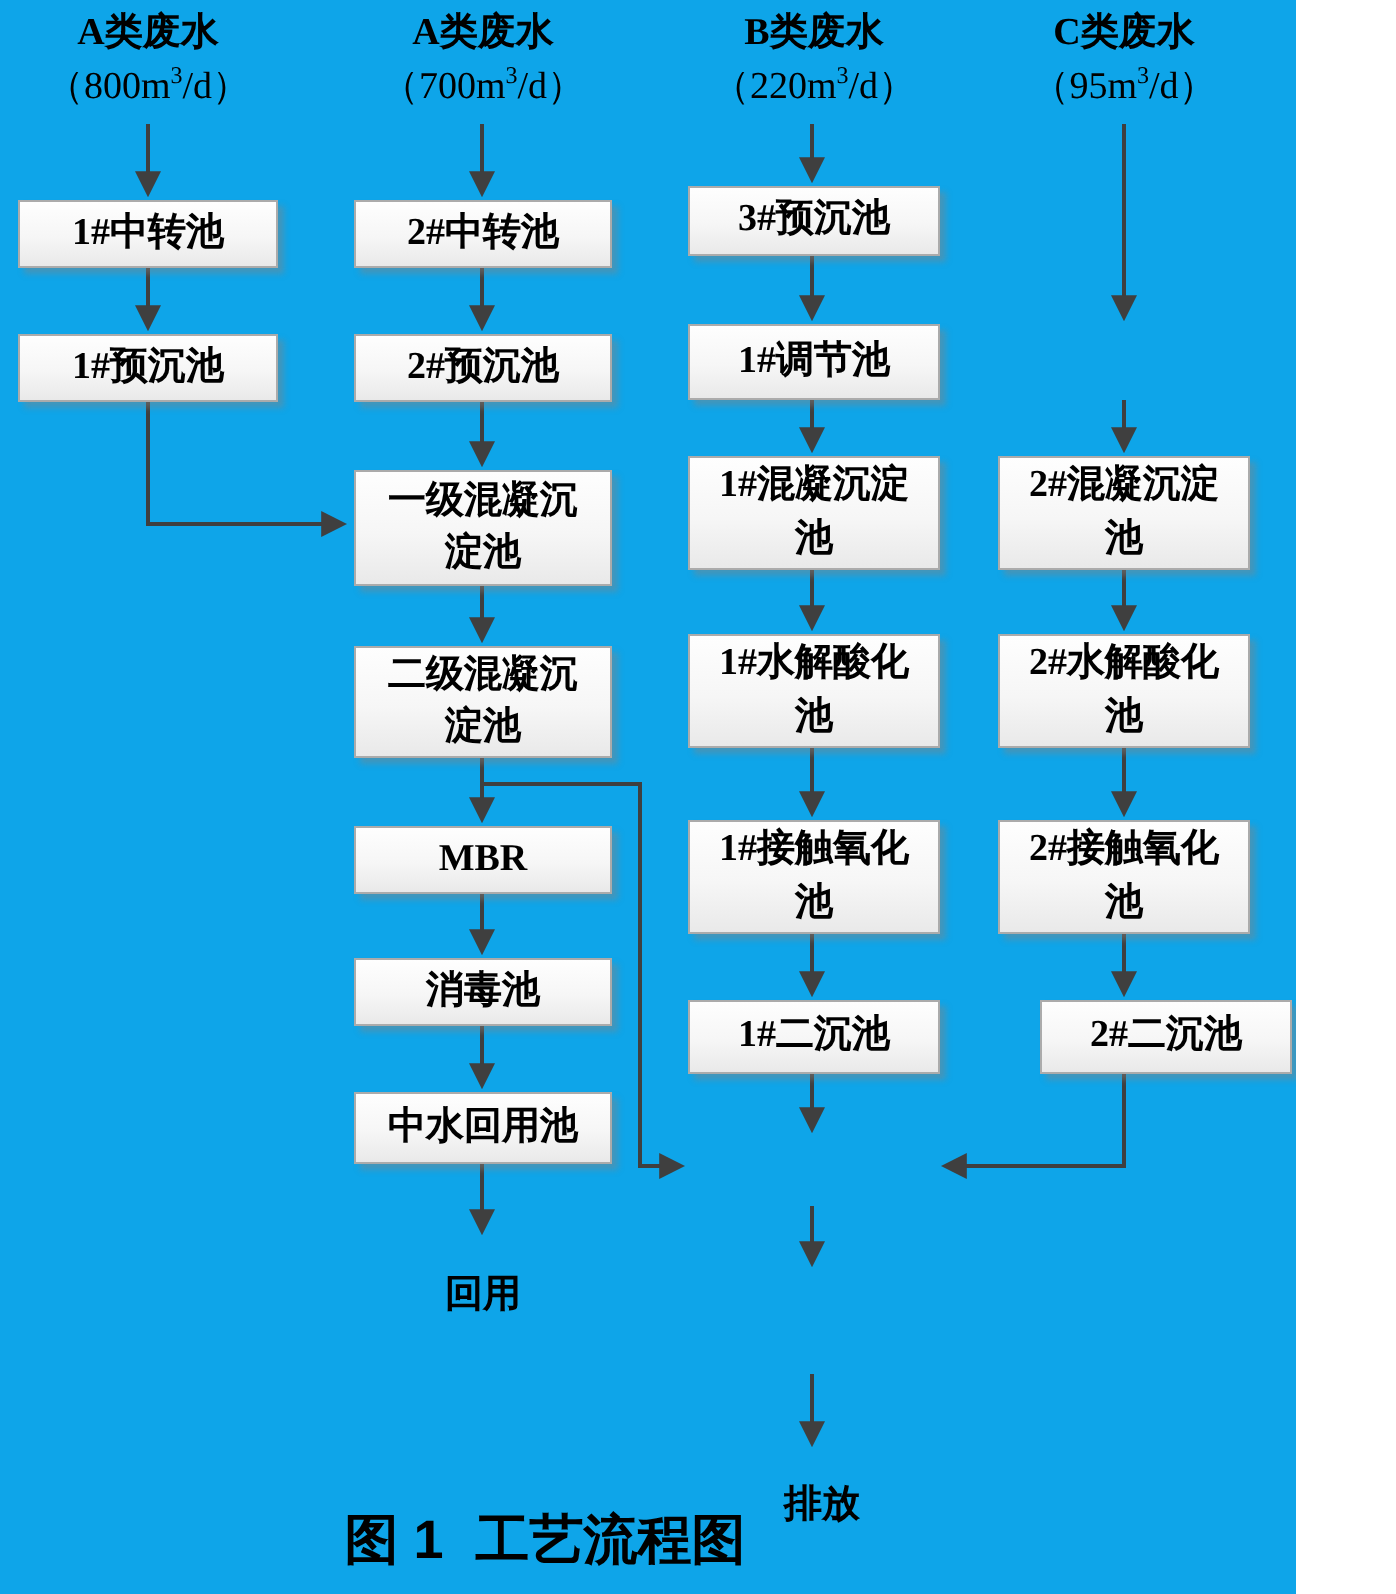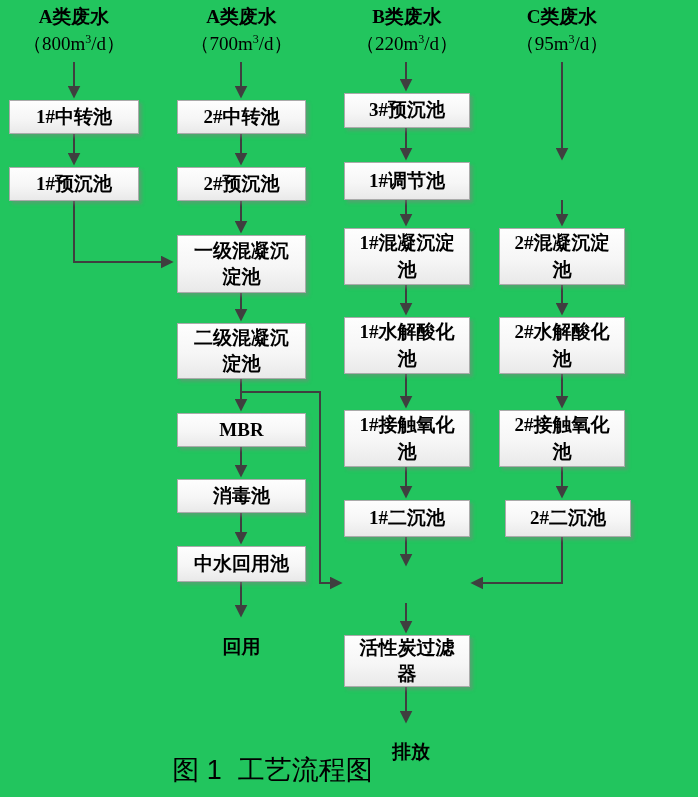--- a/index.html
+++ b/index.html
@@ -1,31 +1,31 @@
 <!DOCTYPE html>
 <html><head>
 <meta charset="utf-8">
 <style>
   html,body{margin:0;padding:0;background:#ffffff;}
-  .canvas{position:relative;width:698px;height:797px;background:#22c55e;overflow:hidden;
+  .canvas{position:relative;width:648px;height:797px;background:#0ea5e9;overflow:hidden;
           font-family:"Liberation Serif","DejaVu Serif",serif;color:#000;}
   .arrows{position:absolute;left:0;top:0;z-index:1;}
   .node{position:absolute;z-index:2;box-sizing:border-box;
         border:1px solid #ababab;
         background:linear-gradient(180deg,#fefefe 0%,#f6f6f6 55%,#e9e9e9 100%);
         box-shadow:3px 3px 3px rgba(130,130,130,0.45);
         display:flex;align-items:center;justify-content:center;
         text-align:center;white-space:pre-line;
         font-size:19px;font-weight:600;line-height:1.38;}
   .stream{position:absolute;z-index:2;text-align:center;font-size:19px;line-height:27px;font-weight:600;}
   .stream .flow{font-weight:500;}
   .stream sup{font-size:12px;line-height:0;}
   .terminal{position:absolute;z-index:2;text-align:center;font-size:19px;font-weight:600;margin-top:10px;}
   .caption{position:absolute;z-index:2;left:0;top:752px;width:545px;text-align:center;
-           font-size:27px;font-weight:normal;
+           font-size:27px;font-weight:bold;
            font-family:"Liberation Sans","DejaVu Sans",sans-serif;}
   .cap-title{margin-left:16px;}
 </style>
 </head>
 <body>
 
 <div class="canvas">
 
   <svg class="arrows" width="698" height="797" viewBox="0 0 698 797">
     <defs>
@@ -100,30 +100,28 @@
 
   <div class="node" style="left:344px;top:93px;width:126px;height:35px">3#预沉池</div>
   <div class="node" style="left:344px;top:162px;width:126px;height:38px">1#调节池</div>
   <div class="node" style="left:344px;top:228px;width:126px;height:57px">1#混凝沉淀
 池</div>
   <div class="node" style="left:344px;top:317px;width:126px;height:57px">1#水解酸化
 池</div>
   <div class="node" style="left:344px;top:410px;width:126px;height:57px">1#接触氧化
 池</div>
   <div class="node" style="left:344px;top:500px;width:126px;height:37px">1#二沉池</div>
-  <div class="node" style="left:344px;top:635px;width:126px;height:52px">活性炭过滤
-器</div>
 
   <div class="node" style="left:499px;top:228px;width:126px;height:57px">2#混凝沉淀
 池</div>
   <div class="node" style="left:499px;top:317px;width:126px;height:57px">2#水解酸化
 池</div>
   <div class="node" style="left:499px;top:410px;width:126px;height:57px">2#接触氧化
 池</div>
-  <div class="node" style="left:505px;top:500px;width:126px;height:37px">2#二沉池</div>
+  <div class="node" style="left:520px;top:500px;width:126px;height:37px">2#二沉池</div>
 
   <div class="terminal" style="left:177px;top:624px;width:129px">回用</div>
   <div class="terminal" style="left:348px;top:729px;width:126px">排放</div>
 
   <div class="caption">
     <span>图 1</span><span class="cap-title">工艺流程图</span>
   </div>
 
 </div>
 

